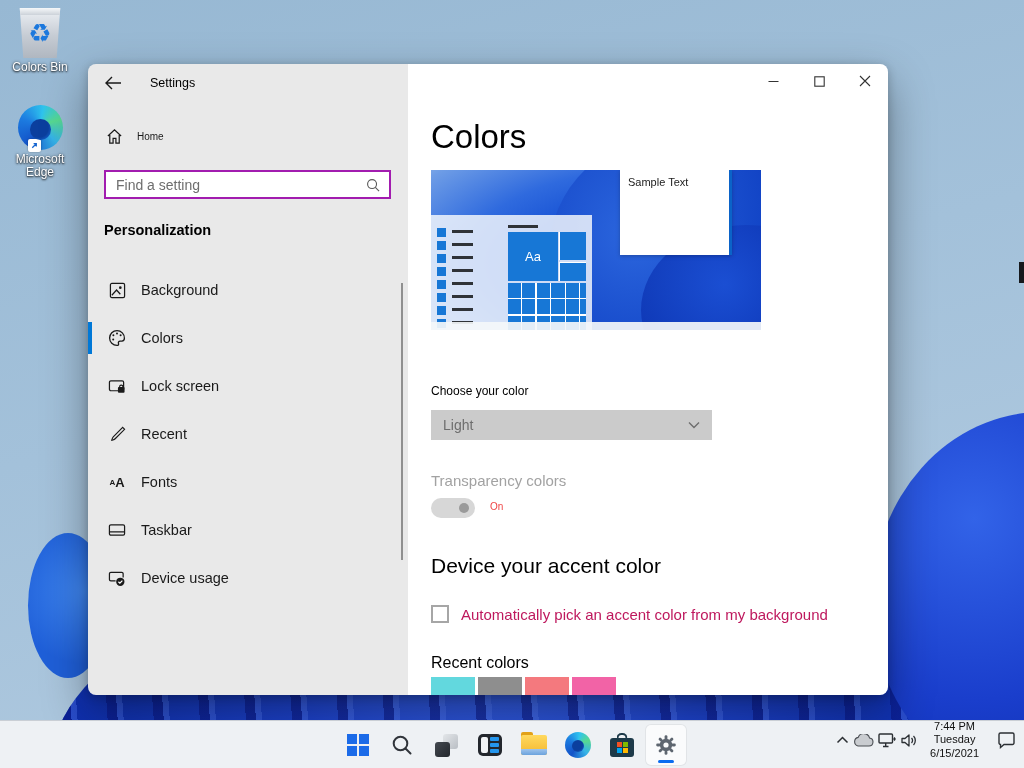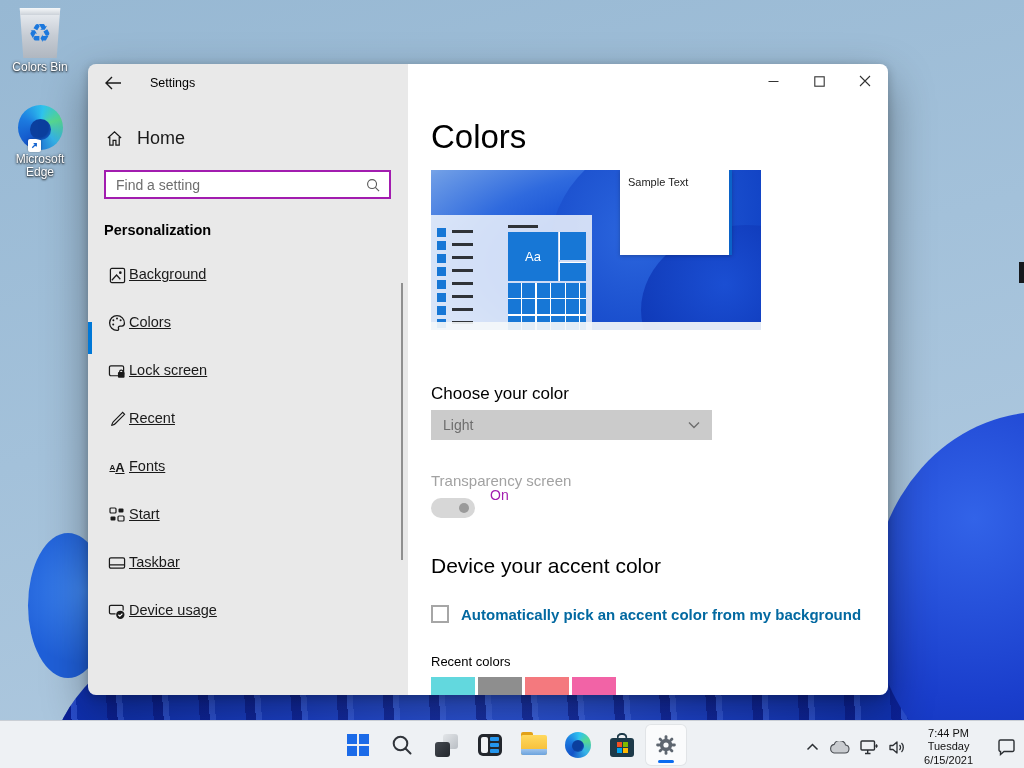--- a/index.html
+++ b/index.html
@@ -35,31 +35,31 @@
     background:radial-gradient(circle at 42% 42%, #0b3f9e 0 55%, #1565d0 85%, transparent 100%); }
   .shortcut-badge { position:absolute; left:10px; bottom:-2px; width:13px; height:13px; background:#fff;
     border-radius:2px; box-shadow:0 0 2px rgba(0,0,0,.4); display:flex; align-items:center; justify-content:center; }
 
   
   .window { position:absolute; left:88px; top:64px; width:800px; height:631px; border-radius:8px; overflow:hidden;
     display:flex; box-shadow:0 18px 45px rgba(0,0,0,.38), 0 2px 10px rgba(0,0,0,.22); }
   .sidebar { width:320px; flex:none; background:#e9e9e9; position:relative; color:#1a1a1a;padding-left:21px; }
   .back-btn { position:absolute; left:16px; top:11px; width:20px; height:18px; cursor:pointer; }
   .win-title { position:absolute; left:62px; top:12px; font-size:12.5px; color:#000; }
-  .home-row { position:absolute; left:18px; top:64px; display:flex; align-items:center; gap:14px; font-size:18px; cursor:pointer; }
+  .home-row { position:absolute; left:18px; top:64px; display:flex; align-items:center; gap:14px; font-size:10px; cursor:pointer; }
   .search-box { position:absolute; left:16px; top:106px; width:287px; height:29px; background:#fff;
     border:2px solid #a21caf; display:flex; align-items:center; }
   .search-box input { border:none; outline:none; background:transparent; flex:1; font-size:14px; padding:0 10px;
     color:#333; font-family:inherit; }
   .search-box input::placeholder { color:#6e6e6e; opacity:1; }
   .search-glyph { margin-right:9px; display:flex; }
   .section-title { position:absolute; left:16px; top:158px; font-size:14.5px; font-weight:bold; color:#000; }
   .nav { position:absolute; left:0; right:0; top:202px; }
-  .nav-item { height:48px; display:flex; padding-left:20px; gap:3px; font-size:14.5px;
-    position:relative; cursor:pointer;text-decoration:underline; }
+  .nav-item { height:48px; display:flex; align-items:center; padding-left:20px; gap:15px; font-size:14.5px;
+    position:relative; cursor:pointer; }
   .nav-item .ico { width:18px; height:18px; flex:none; display:flex; align-items:center; justify-content:center; }
   .nav-item.selected::before { content:""; position:absolute; left:0; top:8px; width:4px; height:32px; background:#0078d7; }
   .sb-scrollbar { position:absolute; left:313px; top:219px; width:2px; height:277px; background:#909090; }
 
   .content { flex:1; background:#fff; position:relative; color:#000; }
   .win-controls { position:absolute; top:0; right:0; display:flex; }
   .wc-btn { width:46px; height:34px; display:flex; align-items:center; justify-content:center; cursor:pointer; }
   .page-title { position:absolute; left:23px; top:54px; font-size:33px; font-weight:300; color:#000; }
 
   
@@ -82,32 +82,32 @@
     border-left:1.5px solid #fff; border-top:1.5px solid #fff; }
   .tile-grid { position:absolute; left:77px; top:67.5px; width:78px; height:47.5px; background-color:#1777d6;
     background-image:repeating-linear-gradient(to right, transparent 0 13px, #fff 13px 14.5px),
                      repeating-linear-gradient(to bottom, transparent 0 15px, #fff 15px 16.5px); }
   .sample-card { position:absolute; left:189px; top:0; width:112px; height:85px; background:#fff;
     border-right:3px solid #0b63c8; box-shadow:0 1px 4px rgba(0,0,0,.25); }
   .sample-card span { display:block; margin:6px 8px; font-size:11px; color:#222; }
   .mini-taskbar { position:absolute; left:0; right:0; bottom:0; height:8px; background:rgba(244,247,250,.92); }
 
   
-  .choose-color-label { position:absolute; left:23px; top:320px; font-size:17px; }
+  .choose-color-label { position:absolute; left:23px; top:320px; font-size:12px; }
   .dropdown { position:absolute; left:23px; top:346px; width:281px; height:30px; background:#cbcbcb;
     display:flex; align-items:center; justify-content:space-between; padding:0 12px; font-size:14px; color:#6e6e6e; }
   .transparency-label { position:absolute; left:23px; top:408px; font-size:15px; color:#a2a2a2; }
   .toggle { position:absolute; left:23px; top:434px; width:44px; height:20px; border-radius:10px; background:#d7d7d7; }
   .toggle-knob { position:absolute; left:28px; top:5px; width:10px; height:10px; border-radius:50%; background:#9a9a9a; }
-  .toggle-state { position:absolute; left:82px; top:423px; font-size:14px; color:#a21caf; }
+  .toggle-state { position:absolute; left:82px; top:437px; font-size:10px; color:#ef4444; }
   .accent-heading { position:absolute; left:23px; top:490px; font-size:21px; font-weight:400; }
   .checkbox-row { position:absolute; left:23px; top:541px; display:flex; align-items:center; gap:12px; }
   .checkbox { width:18px; height:18px; border:2px solid #a6a6a6; background:#fff; flex:none; }
-  .checkbox-label { font-size:15px; color:#0369a1;font-weight:bold; }
-  .recent-label { position:absolute; left:23px; top:590px; font-size:13px; color:#000;text-align:right; }
+  .checkbox-label { font-size:15px; color:#be185d; }
+  .recent-label { position:absolute; left:23px; top:590px; font-size:16px; color:#000;text-align:right; }
   .swatches { position:absolute; left:23px; top:613px; display:flex; gap:3px; }
   .swatch { width:44px; height:44px; }
 
   
   .taskbar { position:absolute; left:0; top:720px; width:1024px; height:48px; background:#eef1f4;
     border-top:1px solid rgba(110,120,132,.28); }
   .tb-center { position:absolute; left:50%; top:4px; transform:translateX(-50%); display:flex; gap:4px; }
   .tb-btn { width:40px; height:40px; border-radius:5px; display:flex; align-items:center; justify-content:center;
     position:relative; cursor:pointer; }
   .tb-btn.active { background:#fafbfc; box-shadow:0 0 0 1px rgba(0,0,0,.05); }
@@ -136,21 +136,21 @@
     background:radial-gradient(circle at 42% 42%, #0b3f9e 0 55%, #1565d0 85%, transparent 100%); }
   .store-art { width:24px; height:24px; position:relative; display:flex; align-items:flex-end; justify-content:center; }
   .store-bag { width:24px; height:19px; background:#1d3a49; border-radius:3px; display:flex; align-items:center;
     justify-content:center; }
   .store-handle { position:absolute; top:0; left:50%; transform:translateX(-50%); width:11px; height:8px;
     border:2.5px solid #1d3a49; border-bottom:none; border-radius:5px 5px 0 0; }
   .ms-logo { width:11px; height:11px; display:grid; grid-template-columns:1fr 1fr; grid-template-rows:1fr 1fr; gap:1px; }
   .ms-logo .r { background:#f25022; } .ms-logo .g { background:#7fba00; }
   .ms-logo .b { background:#00a4ef; } .ms-logo .y { background:#ffb900; }
 
-  .tray { position:absolute; right:8px; top:8px; height:36px; display:flex; align-items:center; gap:10px; }
+  .tray { position:absolute; right:8px; top:1px; height:36px; display:flex; align-items:center; gap:4px; }
   .tray-ico { display:flex; align-items:center; justify-content:center; cursor:pointer; }
   .clock { text-align:center; font-size:11px; line-height:13.5px; color:#111; margin:0 8px; cursor:pointer; }
   .notif { margin-left:6px; }
 </style>
 </head>
 <body>
 
 <div class="wallpaper">
   <div class="bloom-main"></div>
   <div class="bloom-right"></div>
@@ -242,31 +242,20 @@
             </svg>
         </span>
         <span>Recent</span>
       </div>
       <div class="nav-item">
         <span class="ico" style="font-weight:bold;font-size:9px;color:#1a1a1a;">
           <span style="font-size:8px;vertical-align:top;">A</span>
             <span style="font-size:13px;">A</span>
         </span>
         <span>Fonts</span>
-      </div>
-      <div class="nav-item">
-        <span class="ico">
-          <svg width="16" height="16" viewBox="0 0 16 16">
-              <rect x="1" y="1" width="6" height="5" rx="1" stroke="#1a1a1a" stroke-width="1.2" fill="none"></rect>
-              <rect x="9.5" y="1.5" width="5" height="4" rx="1" fill="#1a1a1a"></rect>
-              <rect x="1.5" y="9.5" width="5" height="4" rx="1" fill="#1a1a1a"></rect>
-              <rect x="9" y="9" width="6" height="5" rx="1" stroke="#1a1a1a" stroke-width="1.2" fill="none"></rect>
-            </svg>
-        </span>
-        <span>Start</span>
       </div>
       <div class="nav-item">
         <span class="ico">
           <svg width="18" height="14" viewBox="0 0 19 14">
               <rect x="1.5" y="1.5" width="16" height="11" rx="1.5" stroke="#1a1a1a" stroke-width="1.3" fill="none"></rect>
               <path d="M2 9 H17" stroke="#1a1a1a" stroke-width="1.3"></path>
             </svg>
         </span>
         <span>Taskbar</span>
       </div>
@@ -324,21 +313,21 @@
     </div>
 
     <div class="choose-color-label">Choose your color</div>
     <div class="dropdown">
       <span>Light</span>
       <svg width="12" height="8" viewBox="0 0 12 8">
           <path d="M1 1.5 L6 6.5 L11 1.5" stroke="#6e6e6e" stroke-width="1.4" fill="none"></path>
         </svg>
     </div>
 
-    <div class="transparency-label">Transparency screen</div>
+    <div class="transparency-label">Transparency colors</div>
     <div class="toggle">
       <div class="toggle-knob"></div>
     </div>
     <div class="toggle-state">On</div>
 
     <div class="accent-heading">Device your accent color</div>
 
     <div class="checkbox-row">
       <div class="checkbox"></div>
       <span class="checkbox-label">Automatically pick an accent color from my background</span>

